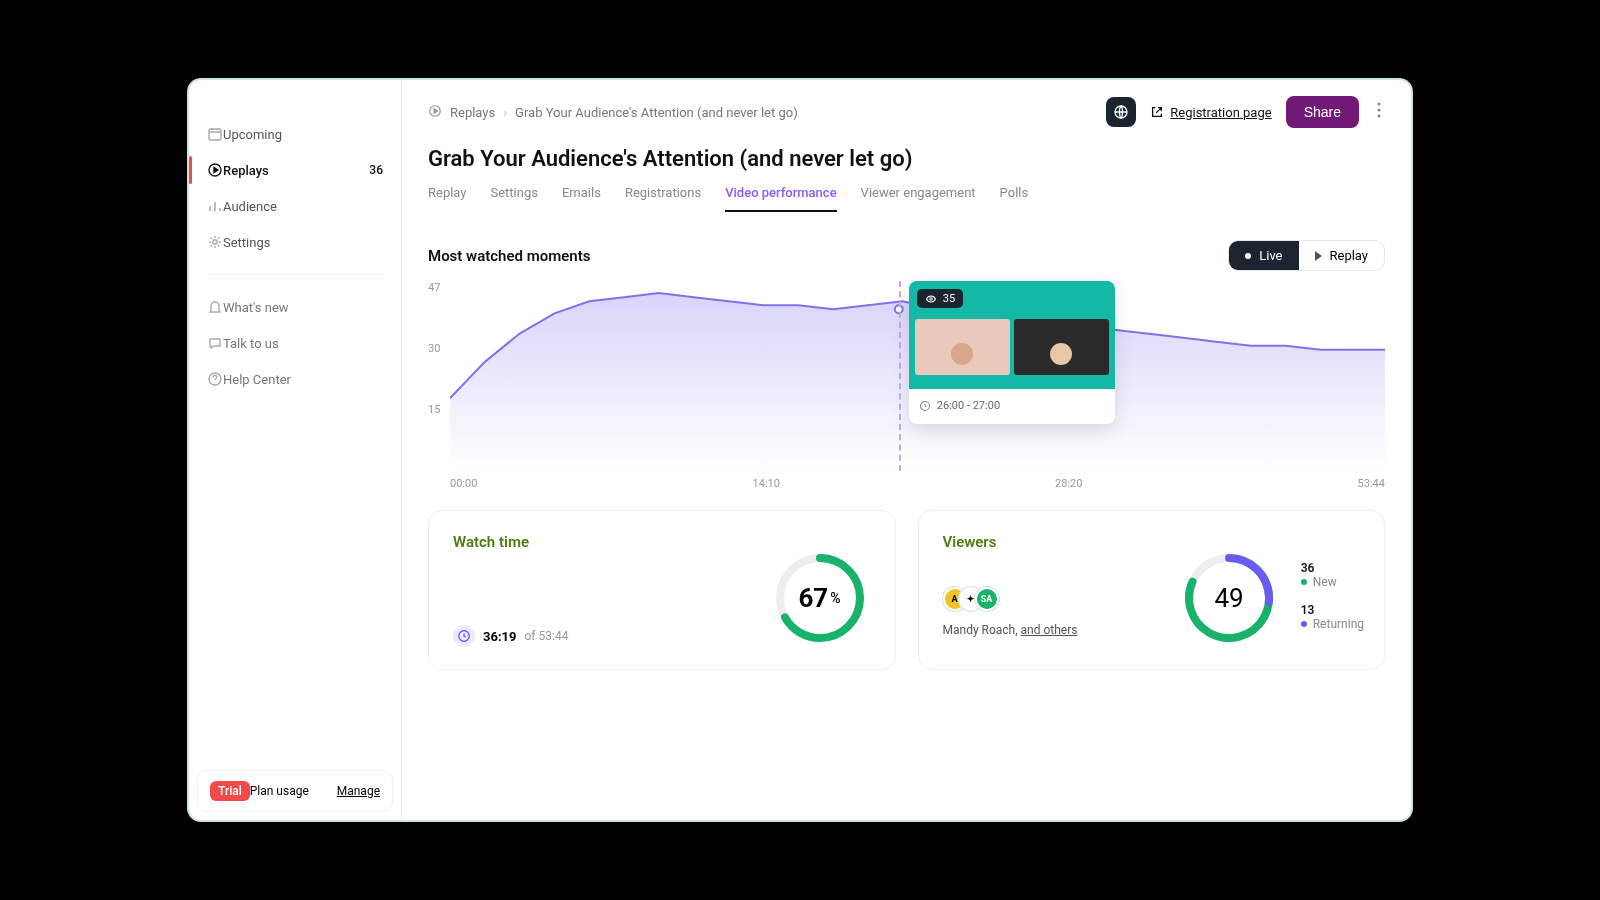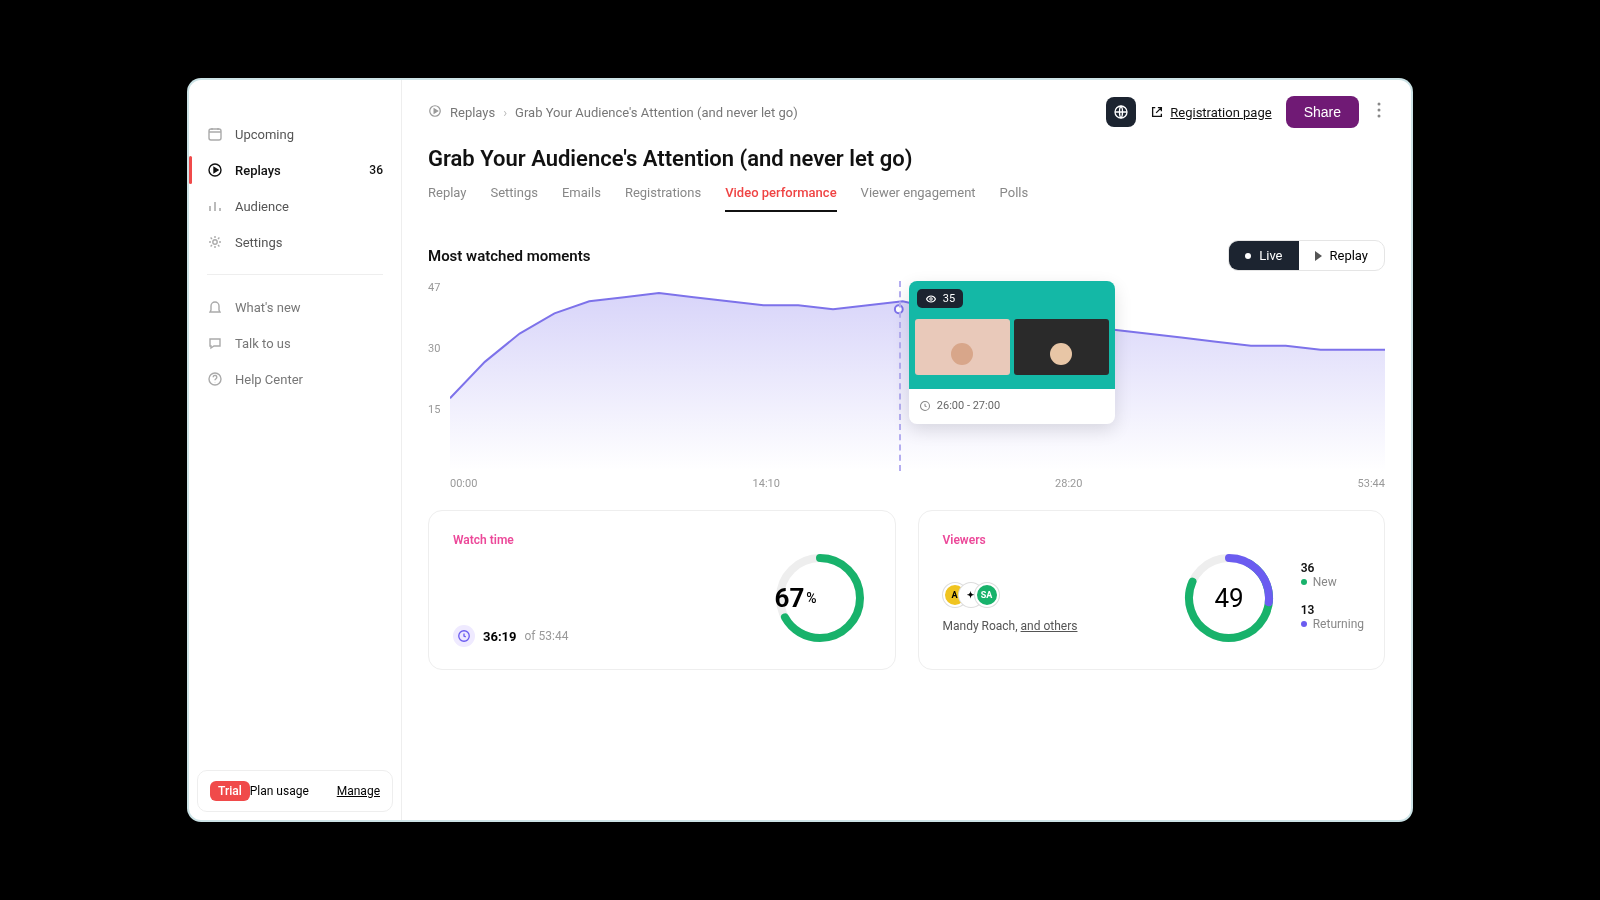--- a/index.html
+++ b/index.html
@@ -38,21 +38,21 @@
     content:""; position:absolute; width:10px; height:10px;
     border:2px solid #fff; border-radius:50%;
     left:6px; top:6px;
   }
   .brand .btxt .bname { font-size: 13px; font-weight: 600; color:#111;}
   .brand .btxt .bsub  { font-size: 11px; color:#666; text-decoration: underline; }
   .brand .chev { margin-left:auto; color:#999; }
 
   .nav { padding-top: 36px; display:flex; flex-direction:column; }
   .nav-item{
-    display:flex; align-items:center; gap:12px;
+    display:flex; align-items:center; 
     padding: 10px 18px; font-size:13px; color:#555;
     cursor:pointer; position:relative;
   }
   .nav-item .ico{ width:16px; height:16px; display:inline-flex;}
   .nav-item.active{ color:#111; font-weight:500;}
   .nav-item.active::before{
     content:""; position:absolute; left:0; top:4px; bottom:4px;
     width:3px; background:#f04a4a; border-radius:2px;
   }
   .nav-item .badge{ margin-left:auto; font-size:12px; color:#111; font-weight:500;}
@@ -89,21 +89,21 @@
   .reglink{ display:flex; align-items:center; gap:6px; font-size:13px; text-decoration:underline; color:#111; cursor:pointer;}
   .share{
     background:#701a75;color:#fff;border:none;border-radius:8px;
     padding:8px 18px;font-size:14px;font-weight:500;cursor:pointer;
   }
   .kebab{ color:#888; cursor:pointer; padding:0 4px;}
 
   .title{ padding: 14px 26px 8px 26px; font-size:22px; font-weight:600; color:#111;}
   .tabs{ display:flex; gap:24px; padding: 0 26px; border-bottom:0; font-size:13px; color:#888;}
   .tab{ padding:6px 0 12px 0; cursor:pointer; position:relative;}
-  .tab.active{ color:#ef4444; font-weight:500;}
+  .tab.active{ color:#8b5cf6; font-weight:500;}
   .tab.active::after{ content:""; position:absolute; left:0; right:0; bottom:0; height:2px; background:#111;}
 
   .section-header{
     display:flex; align-items:center; justify-content:space-between;
     padding: 28px 26px 10px 26px;
   }
   .section-header h3{ font-size:15px; font-weight:600; color:#111;}
   .toggle{
     display:flex; border:1px solid #e5e5e5; border-radius:10px; overflow:hidden;
     font-size:13px;
@@ -150,28 +150,28 @@
   .hover-card .time{ font-size:11px; color:#666; padding:10px 10px 12px 10px; display:flex; gap:6px; align-items:center;}
 
   
   .cards{ display:flex; gap:22px; padding: 20px 26px;}
   .card{
     flex:1; border:1px solid #eee; border-radius:14px;
     padding:22px 24px;
     position:relative;
     min-height:160px;
   }
-  .card h4{ font-size:12px; font-weight:600; color:#ec4899; margin-bottom:8px;}
+  .card h4{ font-size:15px; font-weight:600; color:#4d7c0f; margin-bottom:8px;}
 
   .watch .ring{
     position:absolute; right:30px; top:42px;
     width:90px; height:90px;
   }
   .watch .ring .num{
-    position:absolute; inset:0; display:flex; align-items:center; justify-content:flex-start;
+    position:absolute; inset:0; display:flex; align-items:center; justify-content:center;
     font-size:26px; font-weight:700;
   }
   .watch .ring .num small{font-size:14px; font-weight:500; margin-left:2px;}
 
   .watch .foot{
     display:flex; align-items:center; gap:8px; position:absolute; bottom:22px; left:24px;
     font-size:13px;
   }
   .watch .foot .clk{
     width:22px;height:22px;border-radius:50%;background:#efeaff;display:flex;align-items:center;justify-content:center;

